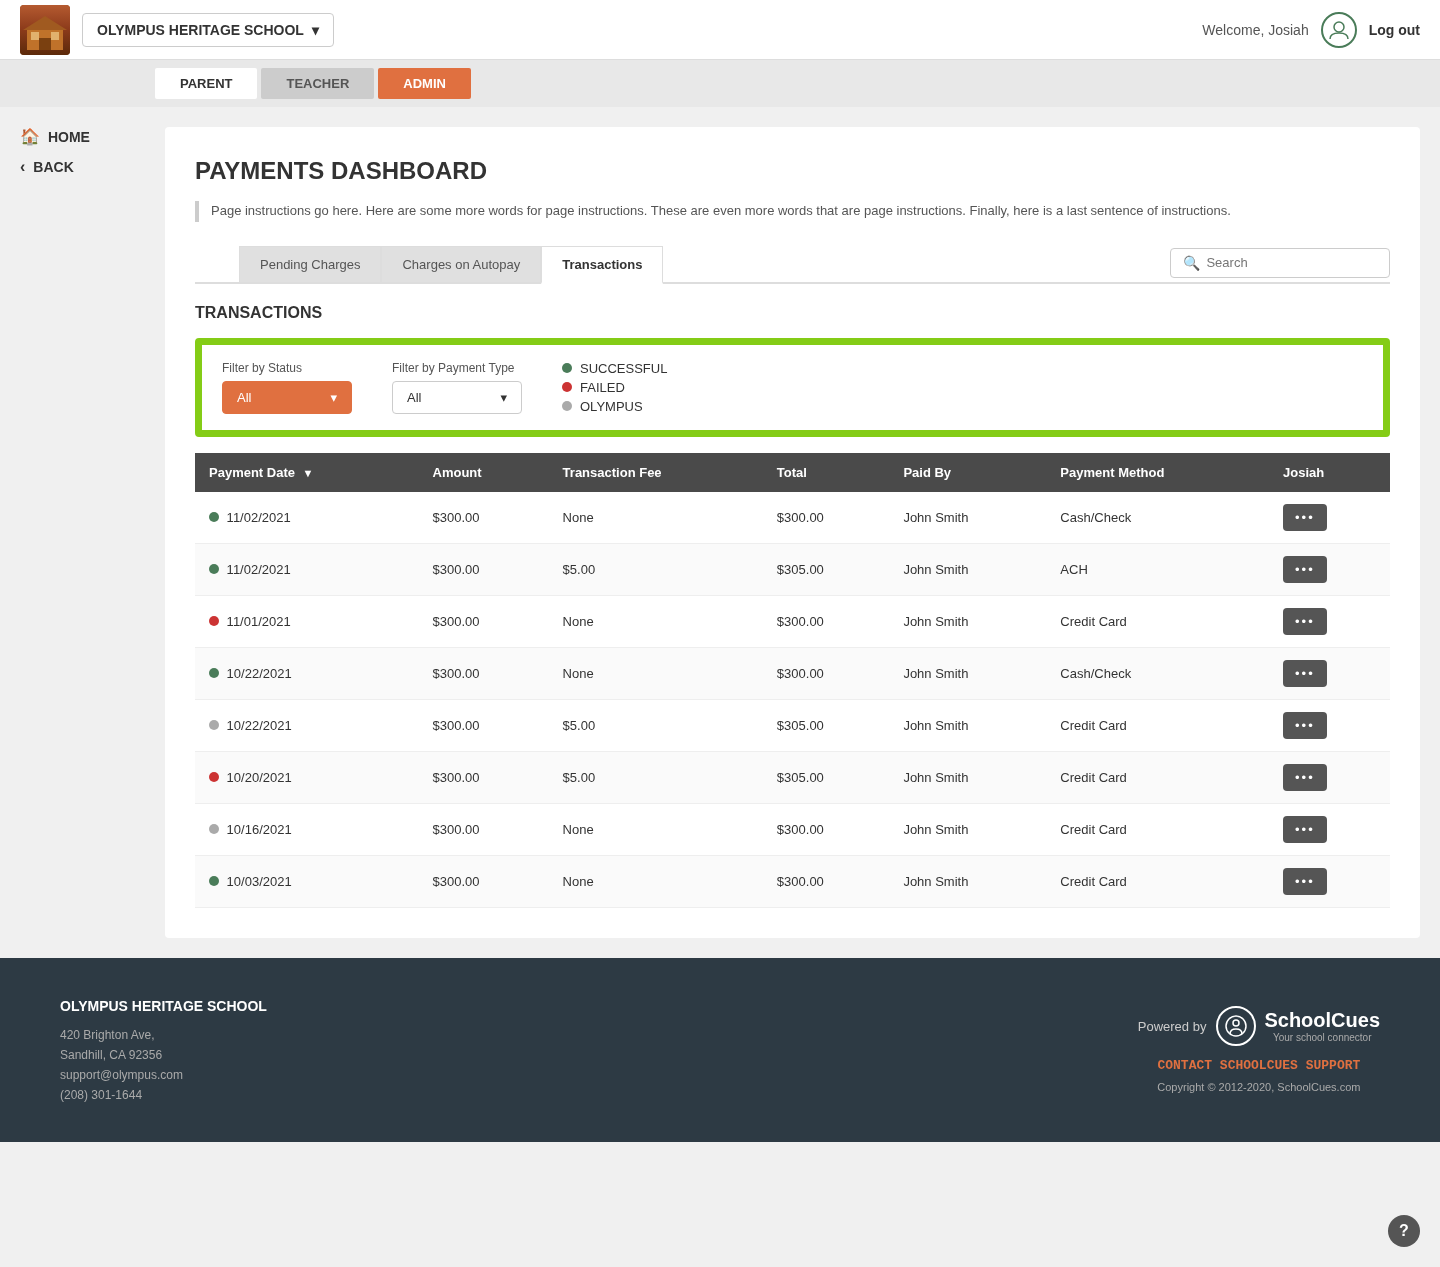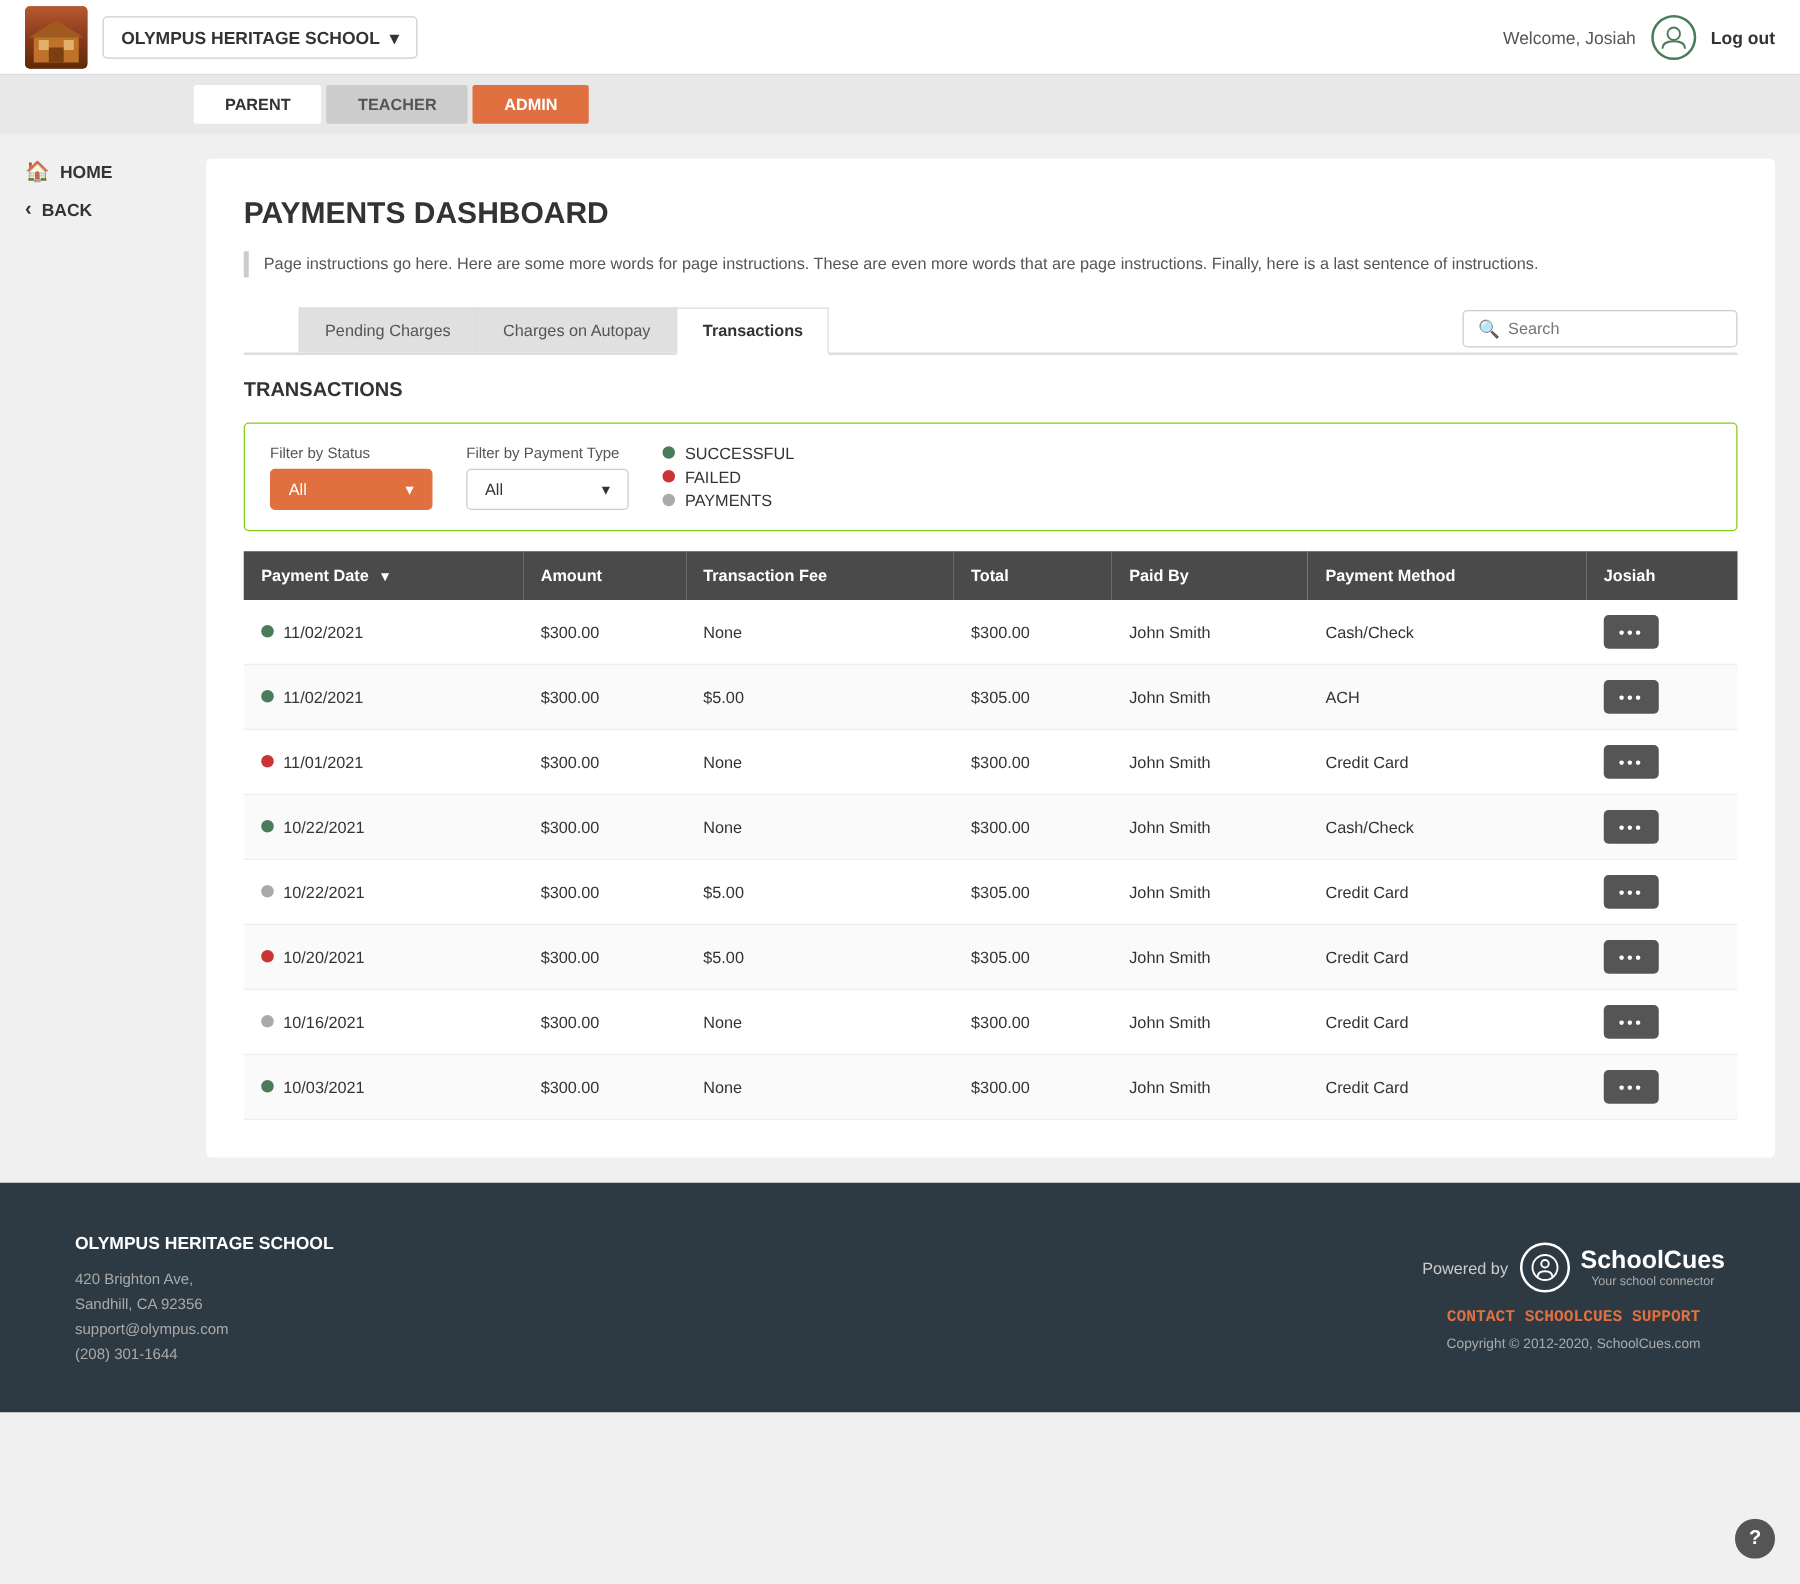--- a/index.html
+++ b/index.html
@@ -163,27 +163,27 @@
     .search-icon { color: #aaa; margin-right: 6px; }
 
     
     .section-title {
       font-size: 16px; font-weight: bold;
       margin-bottom: 16px; color: #333;
     }
 
     
     .filters-box {
-      border: 1px solid #84cc16;
+      border: 7px solid #84cc16;
       border-radius: 4px;
       padding: 16px 20px;
       margin-bottom: 16px;
       display: flex;
       align-items: center;
-      gap: 27px;
+      gap: 40px;
     }
     .filter-group { display: flex; flex-direction: column; gap: 6px; }
     .filter-label { font-size: 12px; color: #555; }
     .filter-select {
       display: flex; align-items: center; justify-content: space-between;
       padding: 8px 14px;
       border: 1px solid #ccc;
       border-radius: 4px;
       cursor: pointer;
       font-size: 13px;
@@ -360,21 +360,21 @@
             <div class="legend-item">
               <span class="dot green"></span>
               <span>SUCCESSFUL</span>
             </div>
             <div class="legend-item">
               <span class="dot red"></span>
               <span>FAILED</span>
             </div>
             <div class="legend-item">
               <span class="dot gray"></span>
-              <span>PAYMENTS</span>
+              <span>OLYMPUS</span>
             </div>
           </div>
         </div>
 
         <table class="transactions-table">
           <thead>
             <tr>
               <th>Payment Date <span class="sort-icon">▼</span></th>
               <th>Amount</th>
               <th>Transaction Fee</th>

